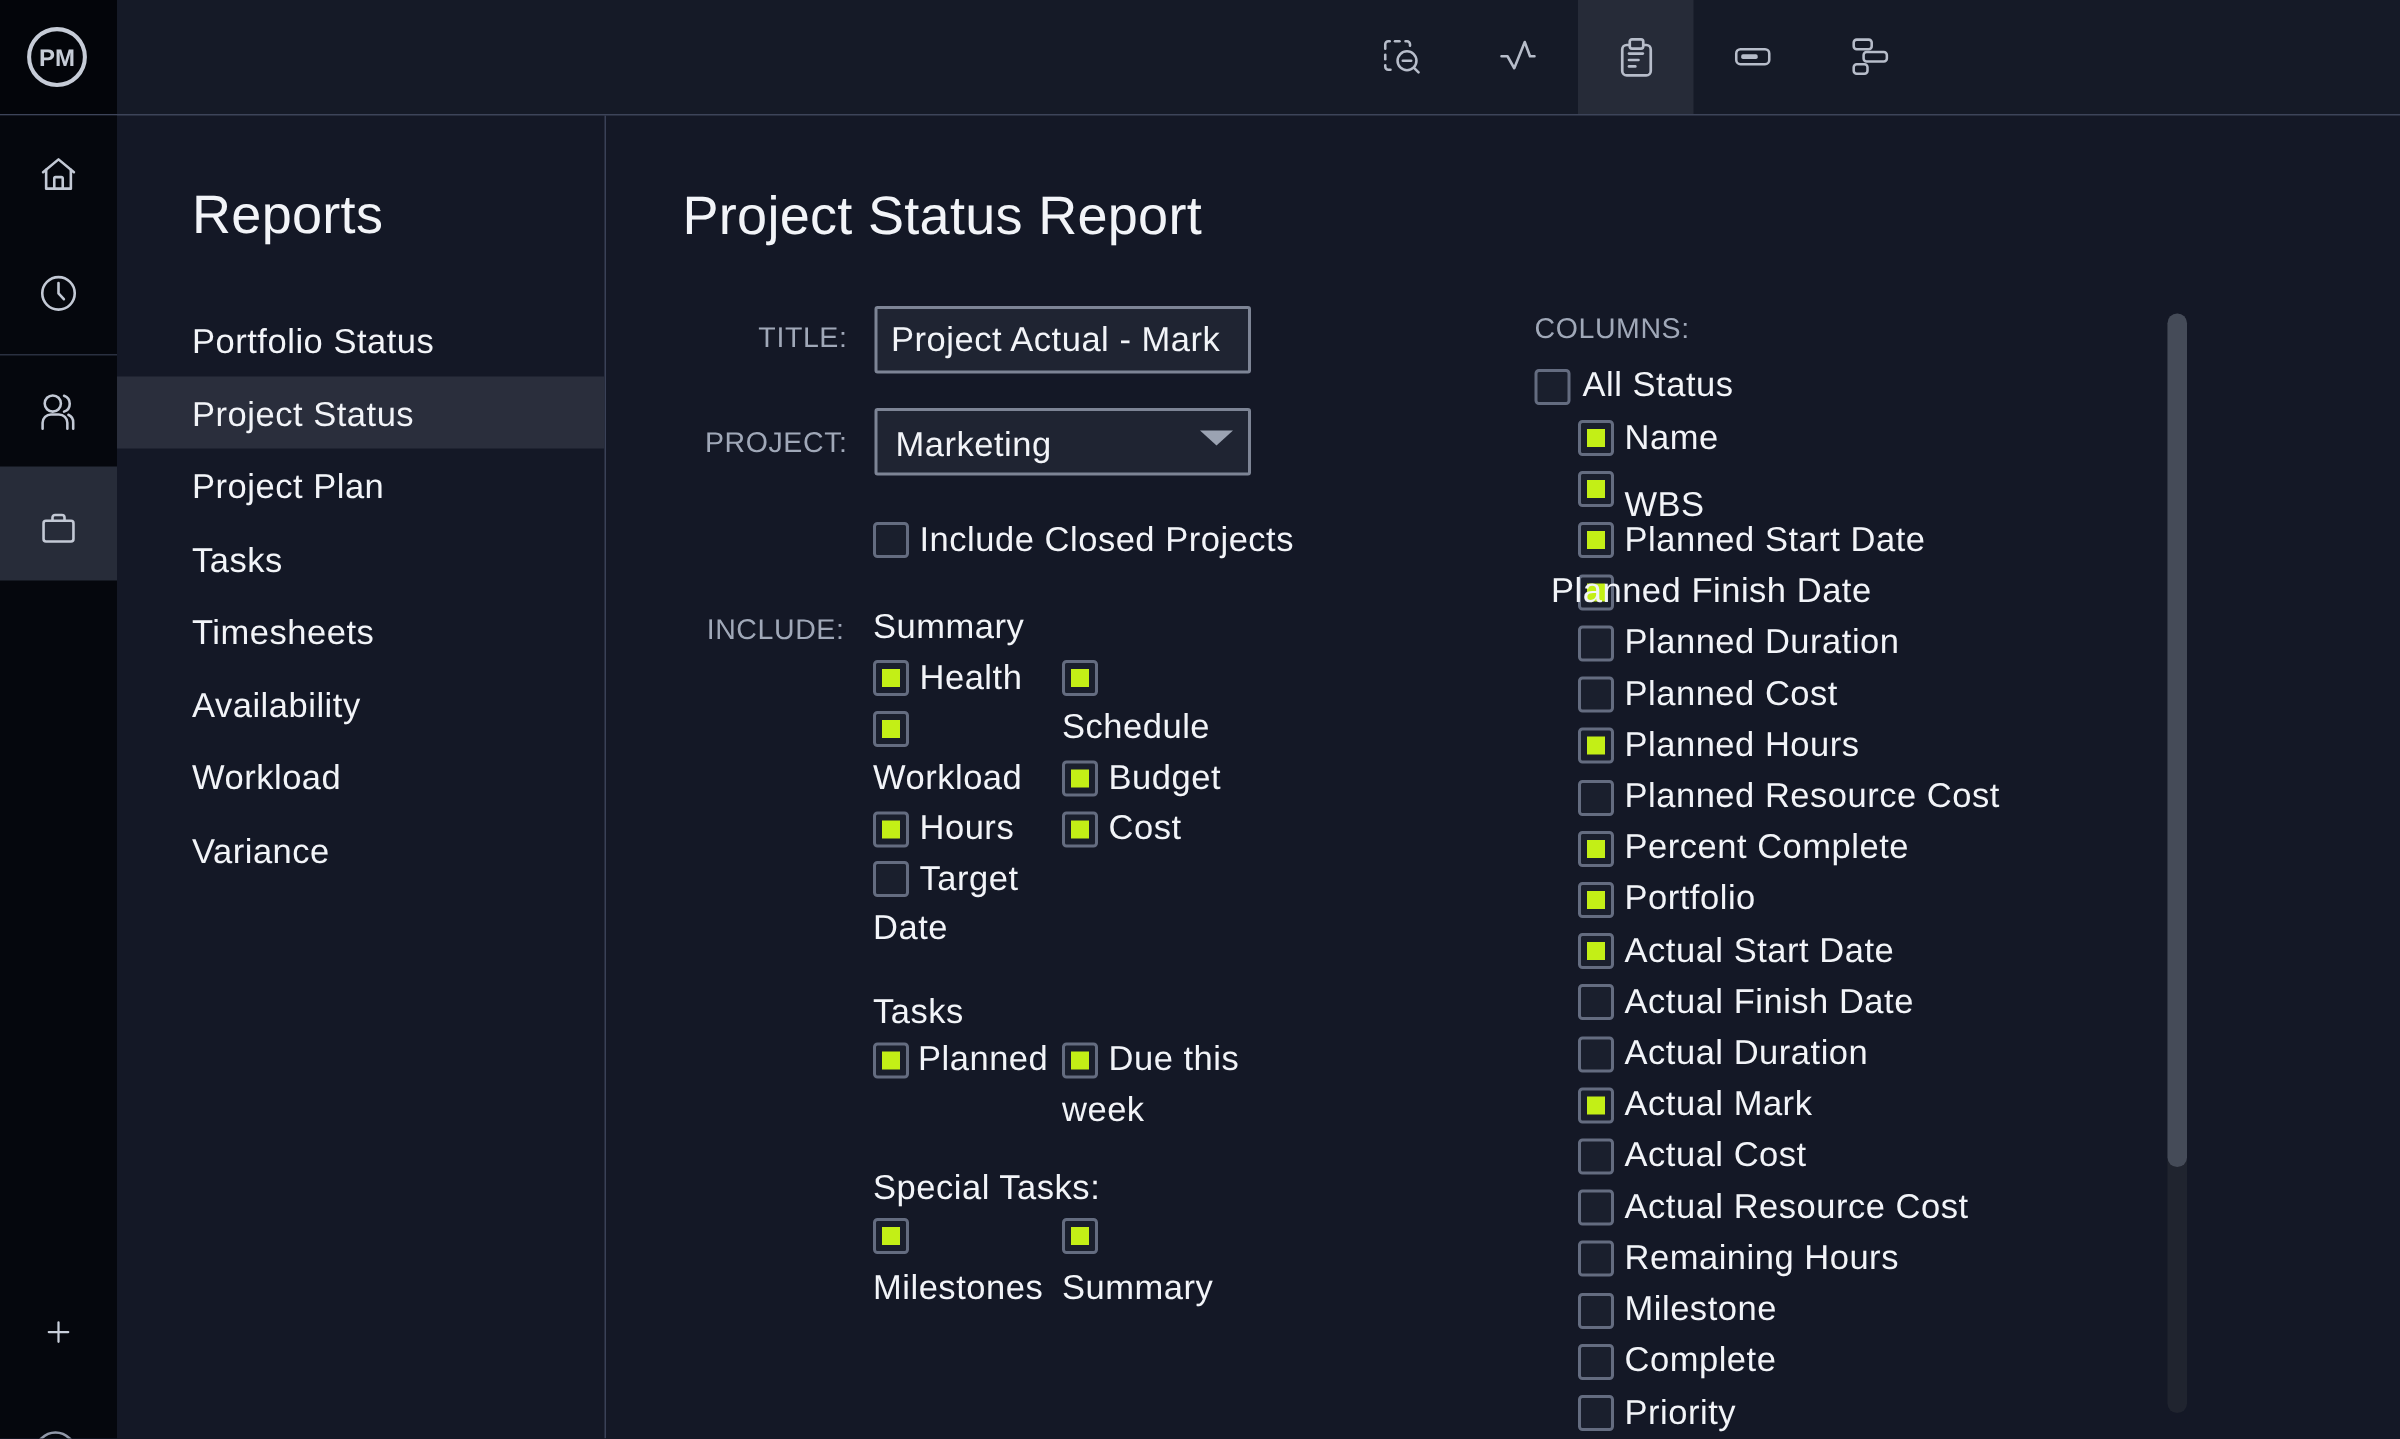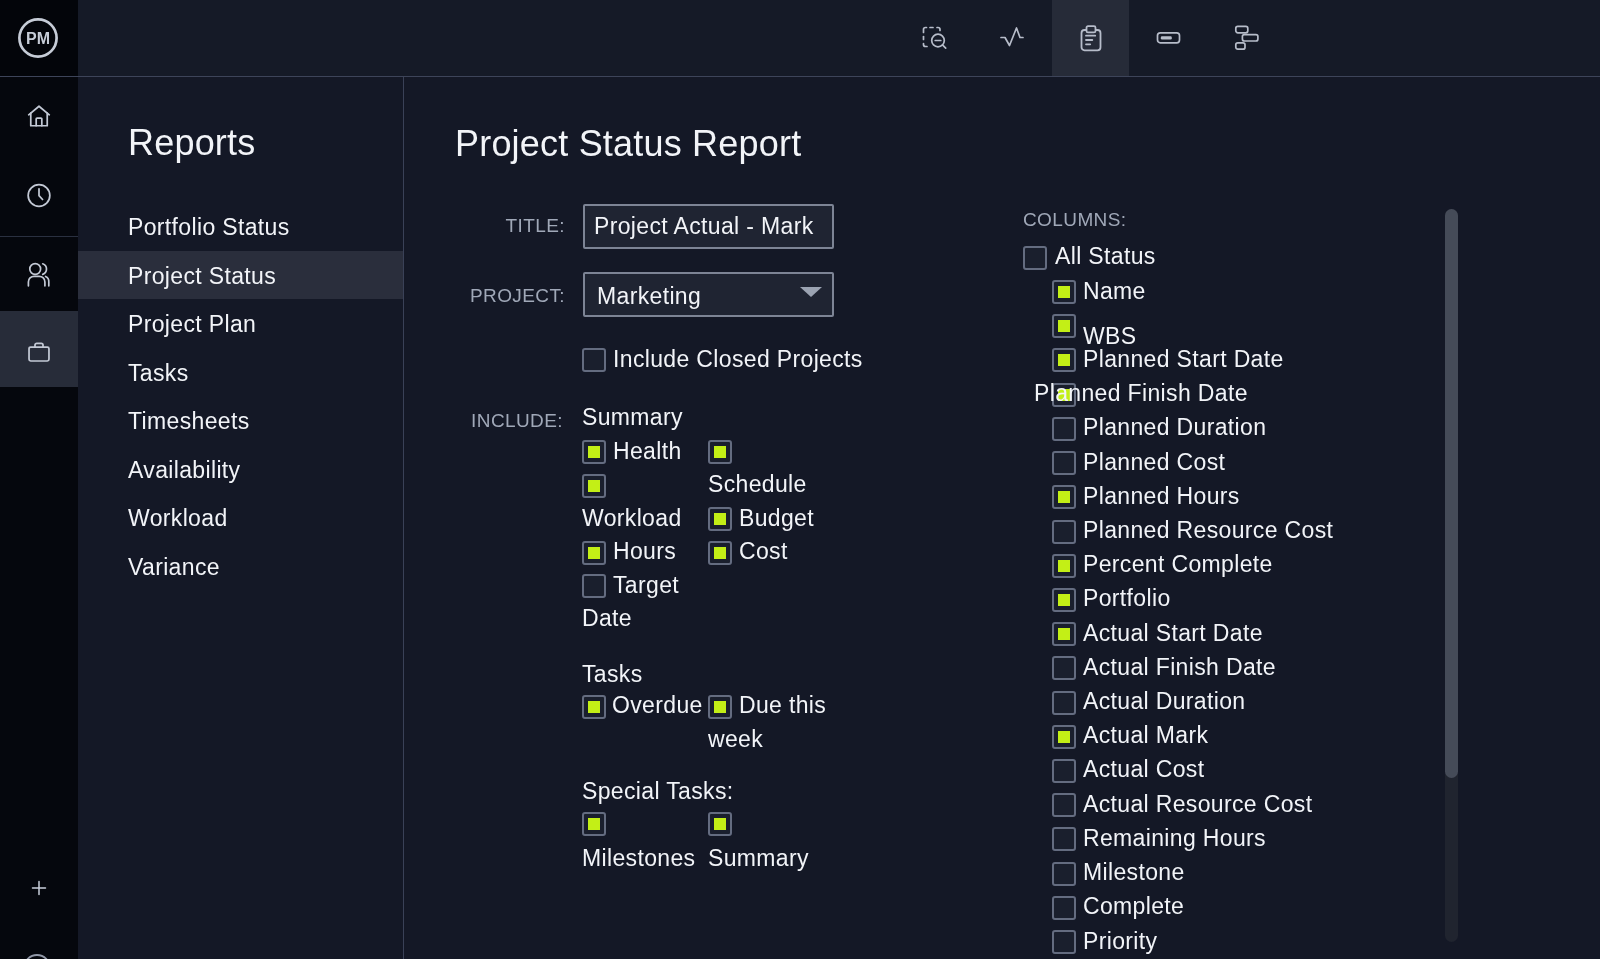--- a/index.html
+++ b/index.html
@@ -138,21 +138,21 @@
 <div class="t" style="left:613px;top:540.3px">Hours</div>
 <div class="cb c" style="left:708px;top:540.9px"></div>
 <div class="t" style="left:739px;top:540.3px">Cost</div>
 
 <div class="cb" style="left:582px;top:574.4px"></div>
 <div class="t" style="left:613px;top:573.8px">Target</div>
 <div class="t" style="left:582px;top:607.3px">Date</div>
 
 <div class="t" style="left:582px;top:662.9px">Tasks</div>
 <div class="cb c" style="left:582px;top:695.0px"></div>
-<div class="t" style="left:612px;top:694.4px">Overdue</div>
+<div class="t" style="left:612px;top:694.4px">Planned</div>
 <div class="cb c" style="left:708px;top:695.0px"></div>
 <div class="t" style="left:739px;top:694.4px">Due this</div>
 <div class="t" style="left:708px;top:727.9px">week</div>
 
 <div class="t" style="left:582px;top:779.7px">Special Tasks:</div>
 <div class="cb c" style="left:582px;top:812.0px"></div>
 <div class="cb c" style="left:708px;top:812.0px"></div>
 <div class="t" style="left:582px;top:847.2px">Milestones</div>
 <div class="t" style="left:708px;top:847.2px">Summary</div>
 

